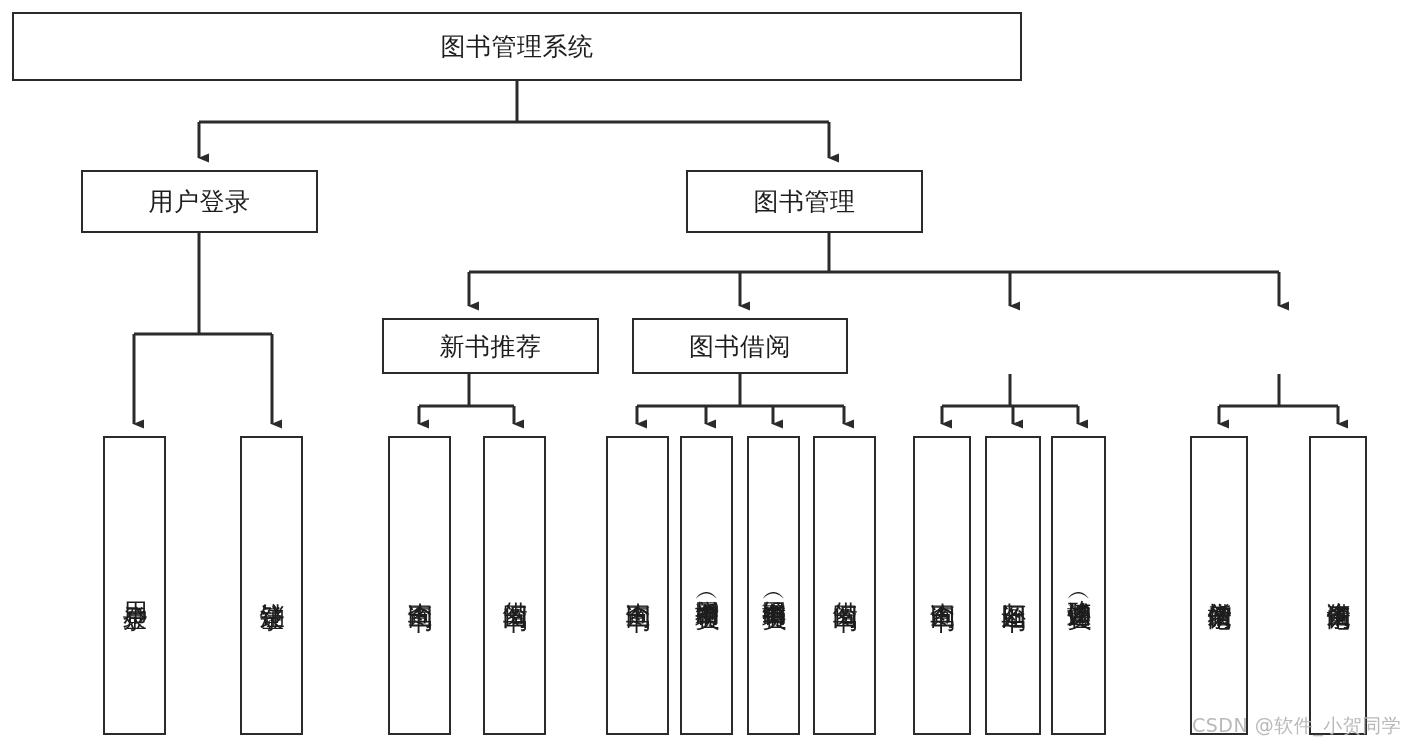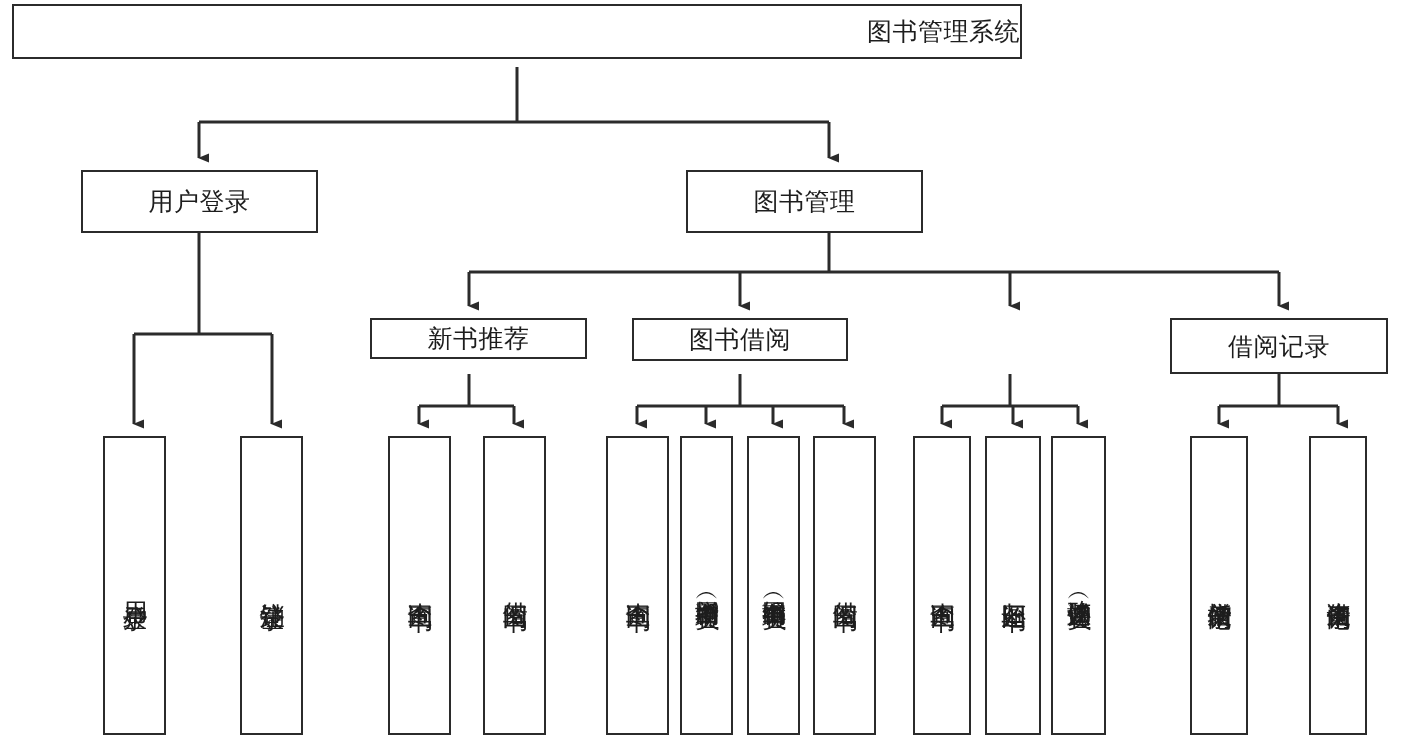--- a/index.html
+++ b/index.html
@@ -124,44 +124,41 @@
       <path d="M 1013,406 L 1013,424" marker-end="url(#arrowhead)"></path>
       <path d="M 1078,406 L 1078,424" marker-end="url(#arrowhead)"></path>
 
       <path d="M 1279,374 L 1279,406"></path>
       <path d="M 1219,406 L 1338,406"></path>
       <path d="M 1219,406 L 1219,424" marker-end="url(#arrowhead)"></path>
       <path d="M 1338,406 L 1338,424" marker-end="url(#arrowhead)"></path>
     </g>
   </svg>
 
-  <div class="node horiz root" style="left:12px; top:4px; width:1010px; height:55px;justify-content:flex-end;">
+  <div class="node horiz root" style="left:12px; top:12px; width:1010px; height:69px;">
     <span class="node-label">图书管理系统</span>
   </div>
 
   <div class="node horiz" style="left:81px; top:170px; width:237px; height:63px;">
     <span class="node-label">用户登录</span>
   </div>
 
   <div class="node horiz" style="left:686px; top:170px; width:237px; height:63px;">
     <span class="node-label">图书管理</span>
   </div>
 
-  <div class="node horiz" style="left:370px; top:318px; width:217px; height:41px;">
+  <div class="node horiz" style="left:382px; top:318px; width:217px; height:56px;">
     <span class="node-label">新书推荐</span>
   </div>
 
-  <div class="node horiz" style="left:632px; top:318px; width:216px; height:43px;">
+  <div class="node horiz" style="left:632px; top:318px; width:216px; height:56px;">
     <span class="node-label">图书借阅</span>
   </div>
 
 
-  <div class="node horiz" style="left:1170px; top:318px; width:218px; height:56px;">
-    <span class="node-label">借阅记录</span>
-  </div>
 
   <div class="node vert" style="left:103px; top:436px; width:63px; height:299px;">
     <span class="node-label">用户登录</span>
   </div>
 
   <div class="node vert" style="left:240px; top:436px; width:63px; height:299px;">
     <span class="node-label">注销登录</span>
   </div>
 
   <div class="node vert" style="left:388px; top:436px; width:63px; height:299px;">
@@ -201,14 +198,15 @@
   </div>
 
   <div class="node vert tall" style="left:1190px; top:436px; width:58px; height:299px;">
     <span class="node-label">新增借阅记录</span>
   </div>
 
   <div class="node vert tall" style="left:1309px; top:436px; width:58px; height:299px;">
     <span class="node-label">查询借阅记录</span>
   </div>
 
+  <div class="watermark" style="left:1192px; top:713px;">CSDN @软件_小贺同学</div>
 
 </div>
 
 </body></html>

